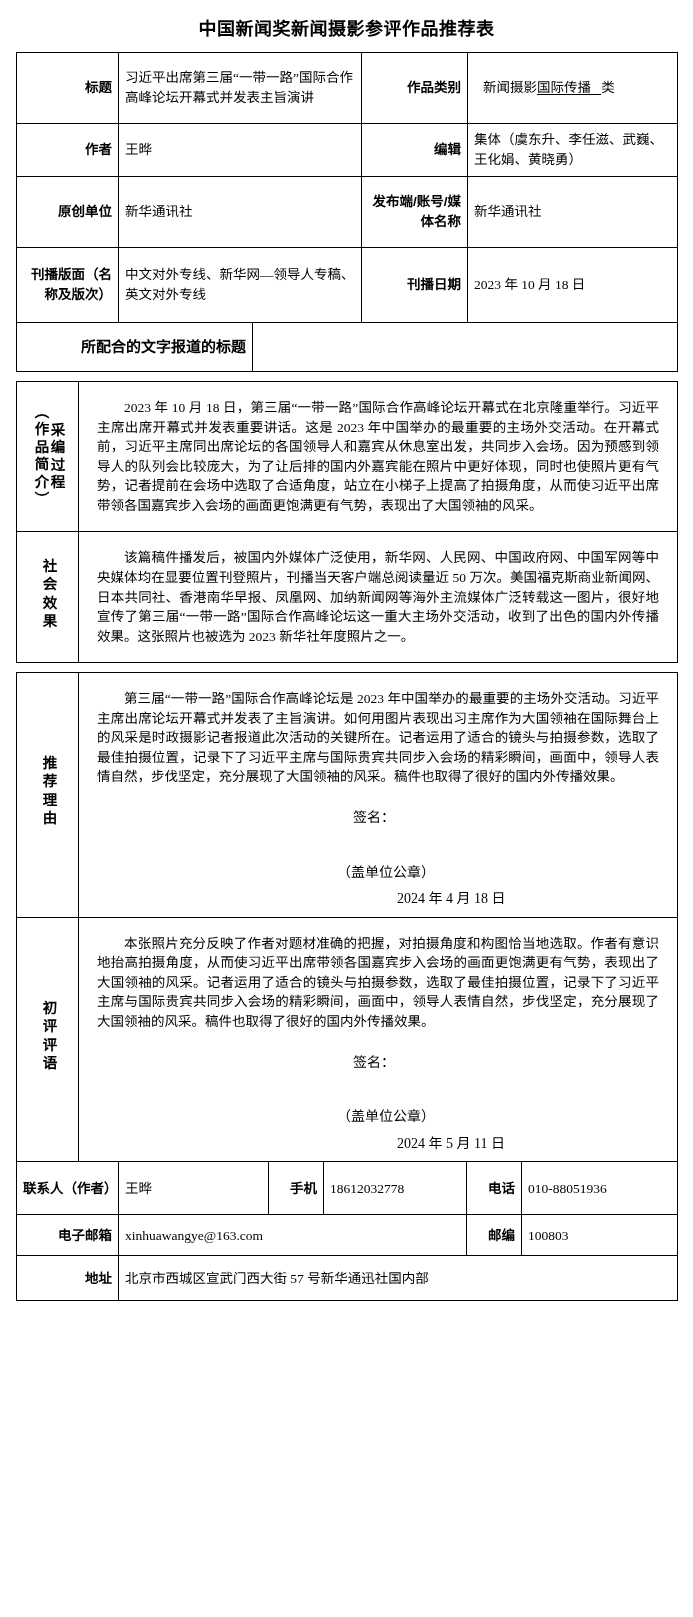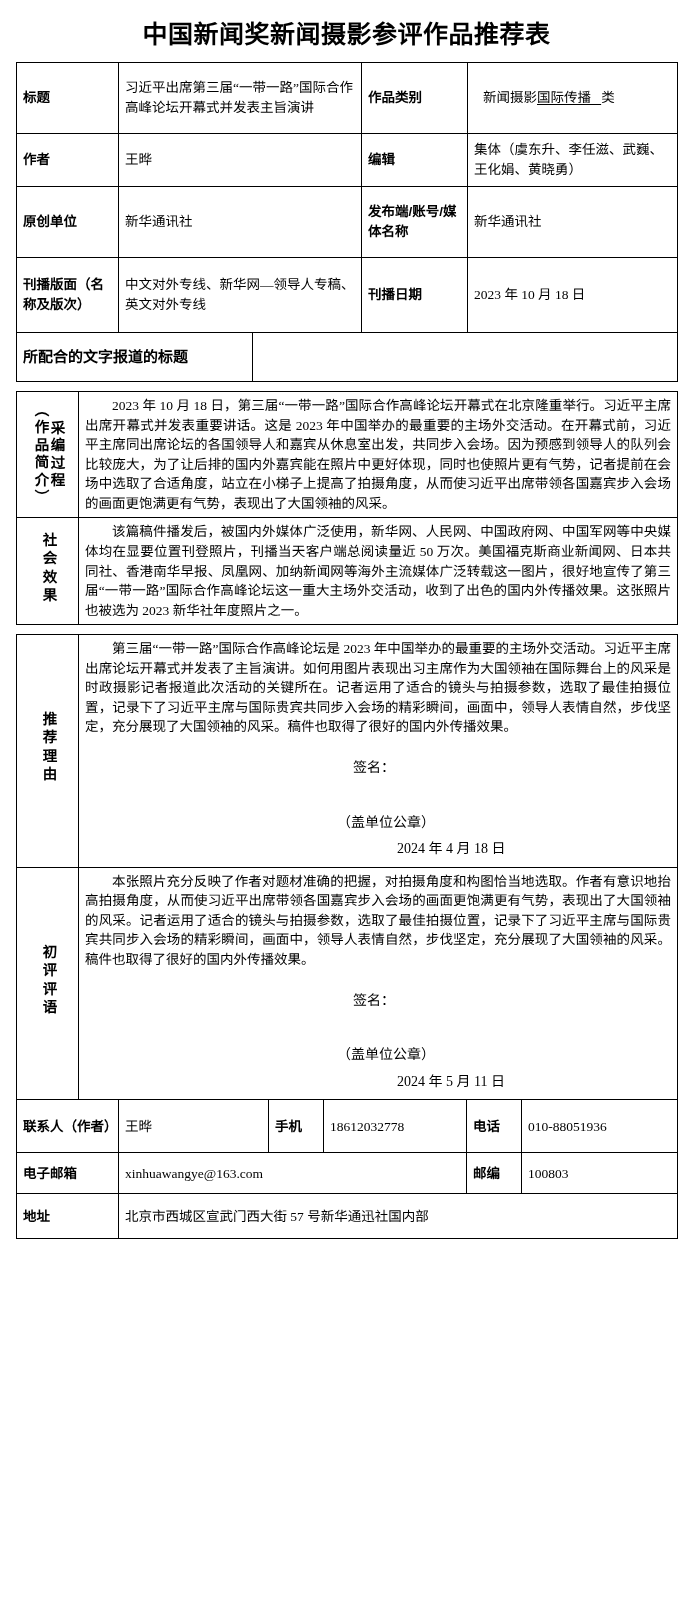--- a/index.html
+++ b/index.html
@@ -15,40 +15,40 @@
   }
   .page {
     width: 693px;
     box-sizing: border-box;
     padding: 0 16px;
   }
   .doc-title {
     text-align: center;
     font-family: "Liberation Sans", "DejaVu Sans", sans-serif;
     font-weight: bold;
-    font-size: 25px;
+    font-size: 18px;
     letter-spacing: 0.5px;
     padding: 14px 0 12px 0;
   }
   table.grid {
     border-collapse: collapse;
     width: 661px;
     table-layout: fixed;
   }
   table.grid td {
     border: 1px solid #000000;
     vertical-align: middle;
     font-size: 13.5px;
     line-height: 1.45;
     padding: 4px 6px;
     word-break: break-all;
     overflow-wrap: break-word;
   }
   .lbl {
-    text-align: left;
+    text-align: right;
     font-family: "Liberation Sans", "DejaVu Sans", sans-serif;
     font-weight: bold;
     font-size: 14.5px;
     line-height: 1.35;
   }
   .val {
     text-align: left;
   }
   .val-center {
   }
@@ -92,21 +92,21 @@
   }
 
   .body-text {
     font-size: 13.3px;
     line-height: 1.62;
     text-align: justify;
     text-justify: inter-ideograph;
     padding: 5px 7px 5px 5px;
   }
   .body-text p {
-    margin: 0;
+    margin: 12px;
     text-indent: 2em;
   }
   .sig-block {
     margin-top: 18px;
     font-size: 14px;
     line-height: 1.9;
   }
   .sig-line {
     padding-left: 268px;
   }

